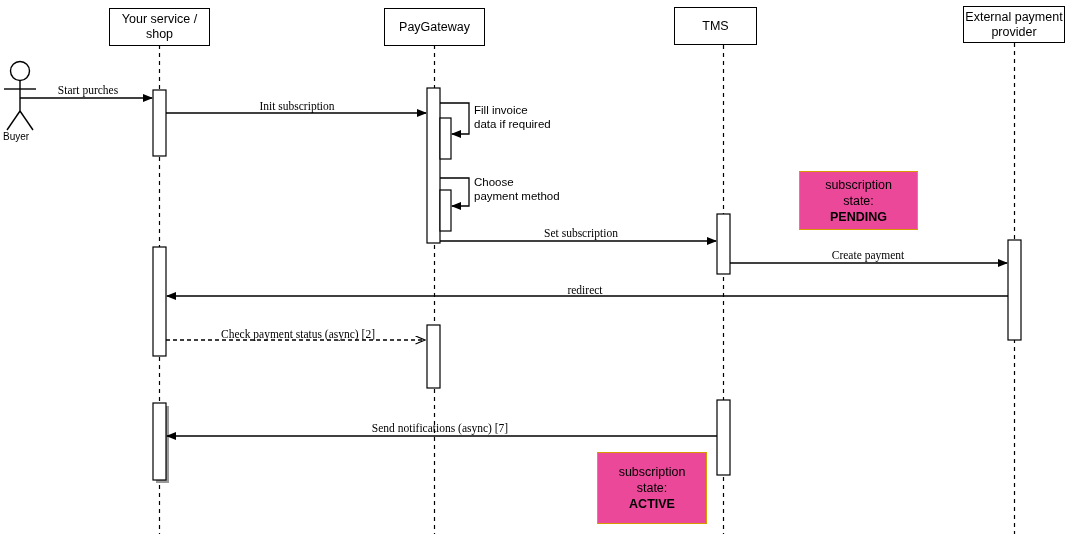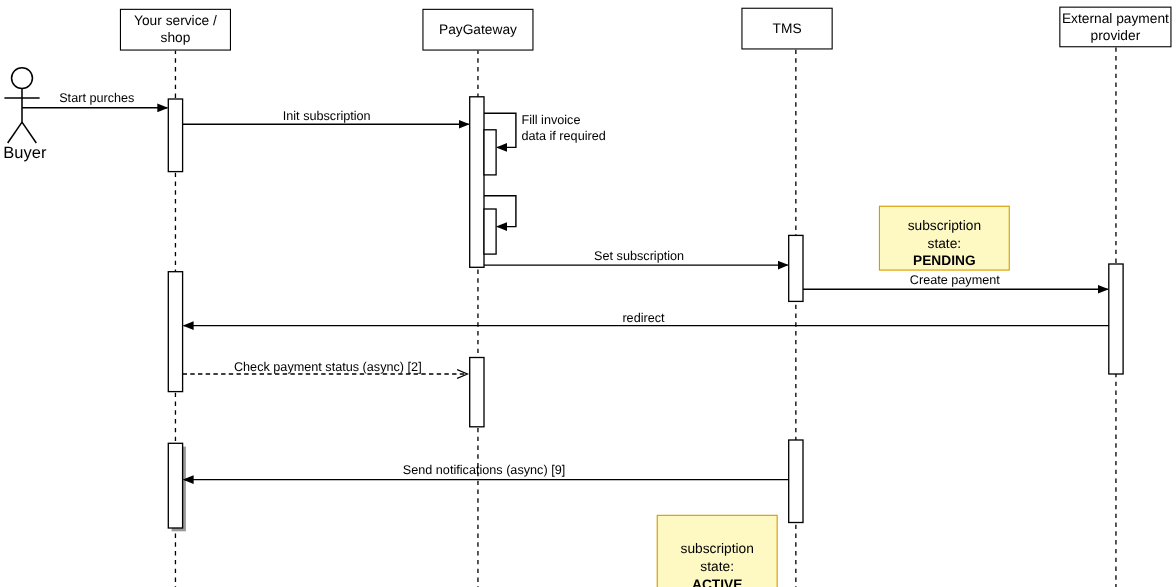--- a/index.html
+++ b/index.html
@@ -18,36 +18,36 @@
     background:#ffffff;
     box-sizing:border-box;
     display:flex; align-items:center; justify-content:center;
     text-align:center;
     font-size:12.5px; color:#000000; line-height:15px;
     white-space:pre-line;
   }
   .note-box {
     position:absolute;
     border:1.5px solid #d79b00;
-    background:#fef9c3;
+    background:#ec4899;
     box-sizing:border-box;
     display:flex; flex-direction:column;
-    align-items:center; justify-content:flex-end;
+    align-items:center; justify-content:center;
     text-align:center;
-    font-size:12.5px; color:#000000; line-height:16px;margin-top:16px;
+    font-size:12.5px; color:#000000; line-height:16px;
   }
   .note-box .strong { font-weight:bold; }
   .msg-label {
     position:absolute;
     font-size:11.5px; color:#000000;
     white-space:pre-line; line-height:14px;
   }
-  .msg-label.center { transform:translateX(-50%); text-align:center; }
+  .msg-label.center { transform:translateX(-50%); text-align:center;font-family:Liberation Serif, serif; }
   .actor-label {
-    position:absolute; font-size:15px; color:#000000;
+    position:absolute; font-size:10px; color:#000000;
   }
 </style>
 </head>
 <body>
 
 <div id="canvas">
 
   <svg id="diagram" viewBox="0 0 1069 534" xmlns="http://www.w3.org/2000/svg">
     <defs>
       <marker id="arrowFilled" markerWidth="10" markerHeight="8" refX="9" refY="4" orient="auto" markerUnits="userSpaceOnUse">
@@ -130,30 +130,32 @@
 
   <div class="actor-label" style="left:3px; top:131px;">Buyer</div>
 
   <div class="msg-label center" style="left:88px; top:83px;">Start purches</div>
 
   <div class="msg-label center" style="left:297px; top:99px;">Init subscription</div>
 
   <div class="msg-label" style="left:474px; top:103px;">Fill invoice
 data if required</div>
 
+  <div class="msg-label" style="left:474px; top:175px;">Choose
+payment method</div>
 
   <div class="msg-label center" style="left:581px; top:226px;">Set subscription</div>
 
   <div class="msg-label center" style="left:868px; top:248px;">Create payment</div>
 
   <div class="msg-label center" style="left:585px; top:283px;">redirect</div>
 
   <div class="msg-label center" style="left:298px; top:327px;">Check payment status (async) [2]</div>
 
-  <div class="msg-label center" style="left:440px; top:421px;">Send notifications (async) [9]</div>
+  <div class="msg-label center" style="left:440px; top:421px;">Send notifications (async) [7]</div>
 
   <div class="note-box" style="left:799px; top:171px; width:119px; height:59px;">
     <span>subscription</span>
     <span>state:</span>
     <span class="strong">PENDING</span>
   </div>
 
   <div class="note-box" style="left:597px; top:452px; width:110px; height:72px;">
     <span>subscription</span>
     <span>state:</span>

